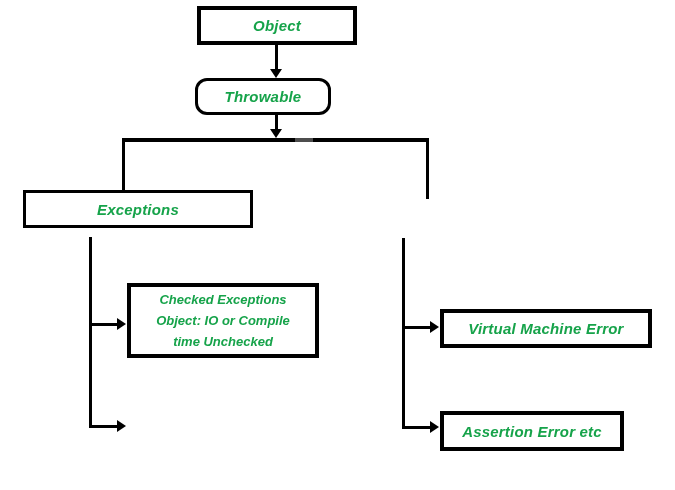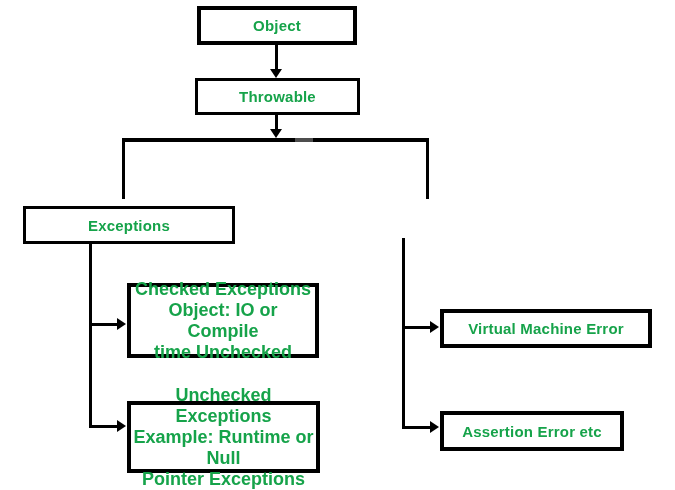--- a/index.html
+++ b/index.html
@@ -4,42 +4,42 @@
 <style>
   html,body{margin:0;padding:0;background:#ffffff;}
   .canvas{
     position:relative;width:675px;height:490px;background:var(--node-fill,#ffffff);
     font-family:"Liberation Sans",sans-serif;overflow:hidden;
   }
   .box{
     position:absolute;box-sizing:border-box;background:var(--node-fill,#ffffff);
     border:4px solid var(--node-border,#000000);
     display:flex;flex-direction:column;align-items:center;justify-content:center;
-    text-align:center;color:var(--node-text,#16a34a);font-weight:bold;
+    text-align:center;color:var(--node-text,#16a34a);font-weight:bold;font-style:italic;
   }
   .box.thin{border-width:3px;}
   .label{font-size:15px;letter-spacing:.2px;}
-  .leaf-line{font-size:18px;line-height:21px;display:block;}
+  .leaf-line{font-size:13px;line-height:21px;display:block;}
   .line{position:absolute;background:var(--line,#000000);}
   .arrow-down{
     position:absolute;width:0;height:0;
     border-left:6px solid transparent;border-right:6px solid transparent;
     border-top:9px solid var(--line,#000000);
   }
   .arrow-right{
     position:absolute;width:0;height:0;
     border-top:6px solid transparent;border-bottom:6px solid transparent;
     border-left:9px solid var(--line,#000000);
   }
   .joint{position:absolute;background:#4d4d4d;}
 
   
   .n-object{left:197px;top:6px;width:160px;height:39px;}
-  .n-throwable{left:195px;top:78px;width:165px;height:37px;}
-  .n-exceptions{left:23px;top:206px;width:212px;height:38px;}
+  .n-throwable{left:195px;top:78px;width:136px;height:37px;border-radius:12px;}
+  .n-exceptions{left:23px;top:190px;width:230px;height:38px;}
   .n-error{left:342px;top:199px;width:216px;height:39px;}
   .n-checked{left:127px;top:283px;width:192px;height:75px;}
   .n-unchecked{left:127px;top:401px;width:193px;height:72px;}
   .n-vm{left:440px;top:309px;width:212px;height:39px;}
   .n-assert{left:440px;top:411px;width:184px;height:40px;}
 
   
   .e-v1{left:275px;top:45px;width:3px;height:26px;}
   .e-a1{left:270px;top:69px;}
   .e-v2{left:275px;top:115px;width:3px;height:16px;}
@@ -99,25 +99,20 @@
     <span class="label">Exceptions</span>
   </div>
 
 
   <div class="box n-checked">
     <span class="leaf-line">Checked Exceptions</span>
     <span class="leaf-line">Object: IO or Compile</span>
     <span class="leaf-line">time Unchecked</span>
   </div>
 
-  <div class="box n-unchecked">
-    <span class="leaf-line">Unchecked Exceptions</span>
-    <span class="leaf-line">Example: Runtime or Null</span>
-    <span class="leaf-line">Pointer Exceptions</span>
-  </div>
 
   <div class="box n-vm">
     <span class="label">Virtual Machine Error</span>
   </div>
 
   <div class="box n-assert">
     <span class="label">Assertion Error etc</span>
   </div>
 
 </div>

